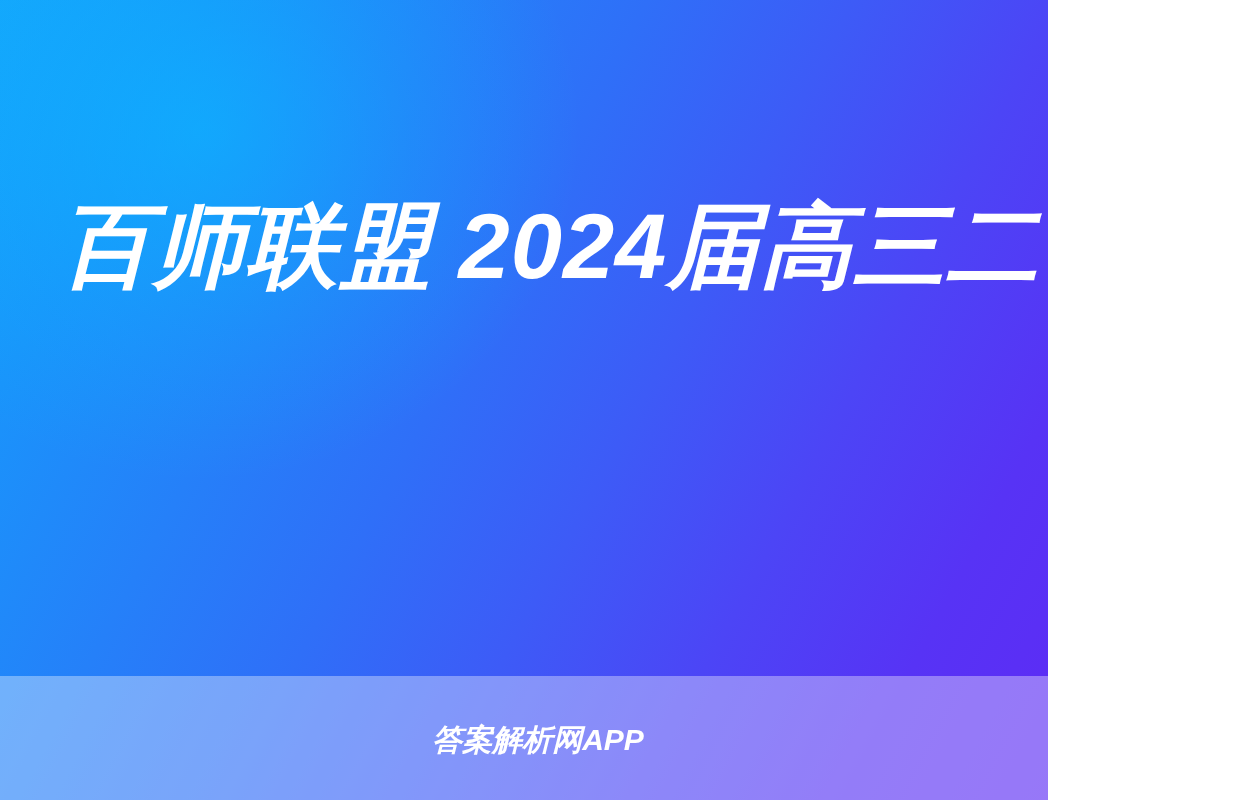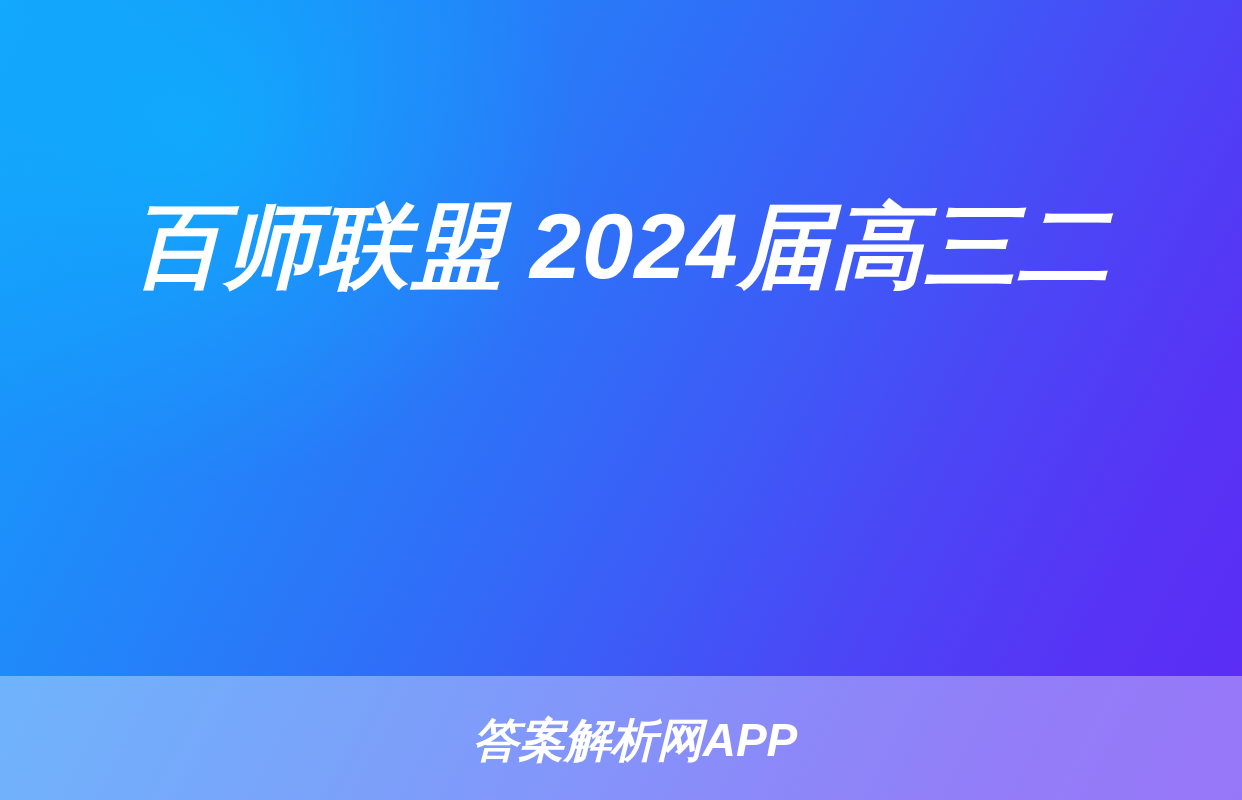--- a/index.html
+++ b/index.html
@@ -4,21 +4,21 @@
 <title>百师联盟 2024届高三二轮复习联考(一)1 新高考卷数学答案</title>
 <style>
   html, body {
     margin: 0;
     padding: 0;
     background: #ffffff;
   }
 
   #poster {
     position: relative;
-    width: 1242px;
+    width: 1048px;
     height: 800px;
     overflow: hidden;
     font-family: "Liberation Sans", "DejaVu Sans", sans-serif;
     -webkit-font-smoothing: antialiased;
   }
 
   
   .bg-gradient {
     position: absolute;
     inset: 0;
@@ -82,21 +82,21 @@
     bottom: 0;
     height: 124px;
     background: rgba(255, 255, 255, 0.36);
     display: flex;
     align-items: center;
     justify-content: center;
   }
 
   .watermark {
     color: #ffffff;
-    font-size: 46px;
+    font-size: 30px;
     font-weight: 700;
     font-style: italic;
     letter-spacing: 0px;
     line-height: 1;
     white-space: nowrap;
     transform: translateY(2px);
     margin-left: 28px;
   }
 </style>
 </head>

